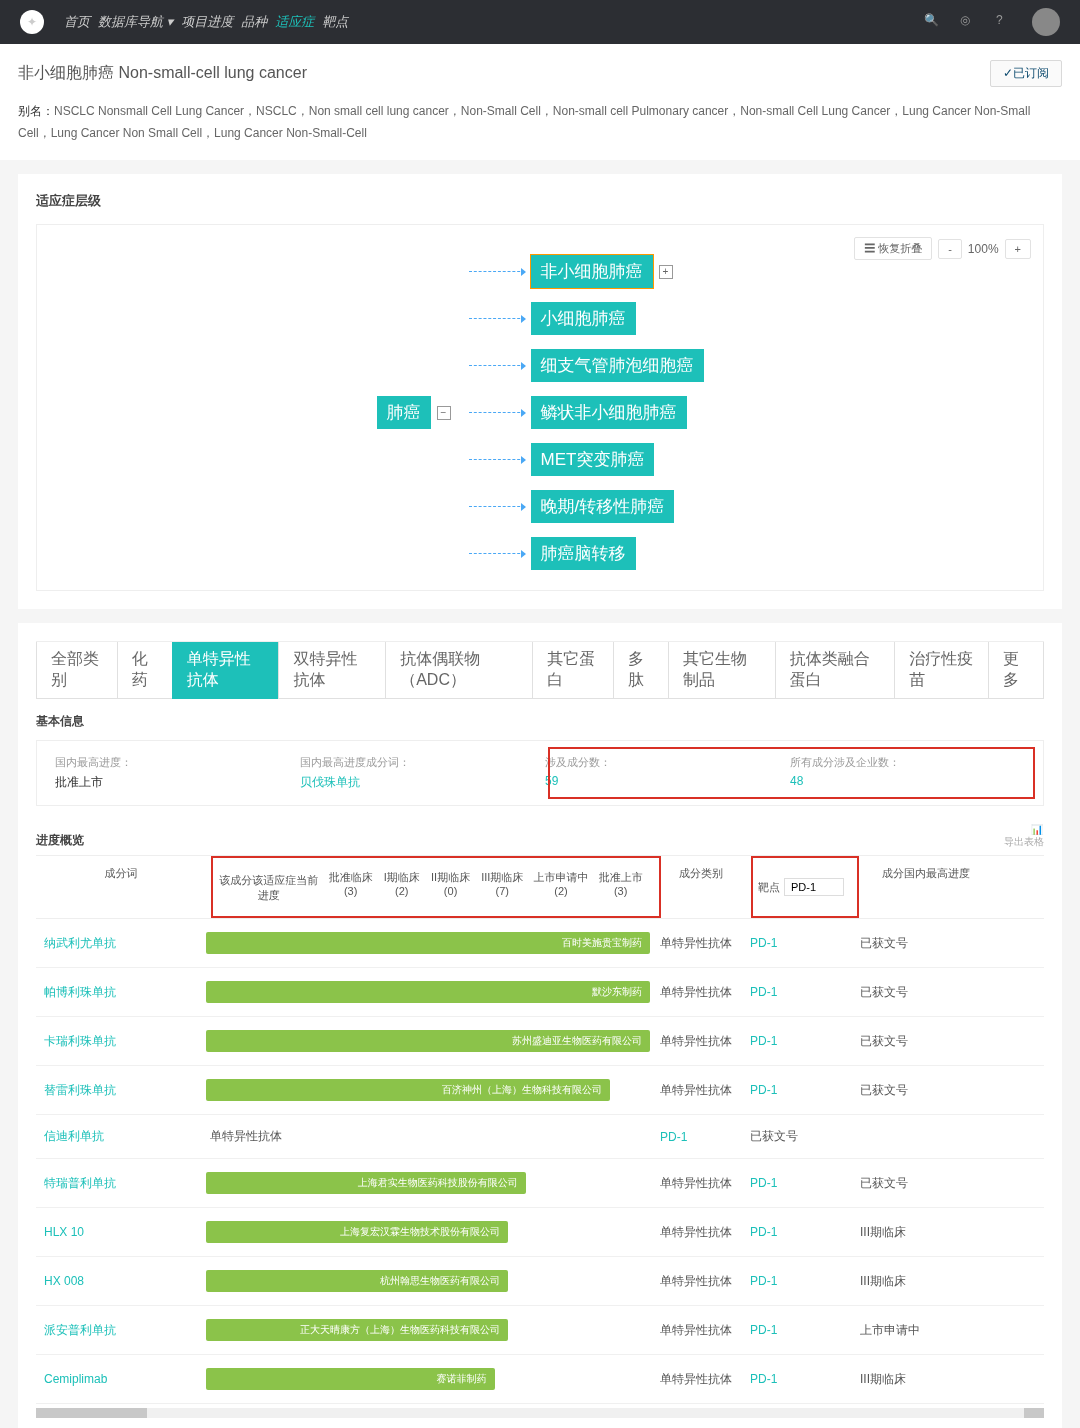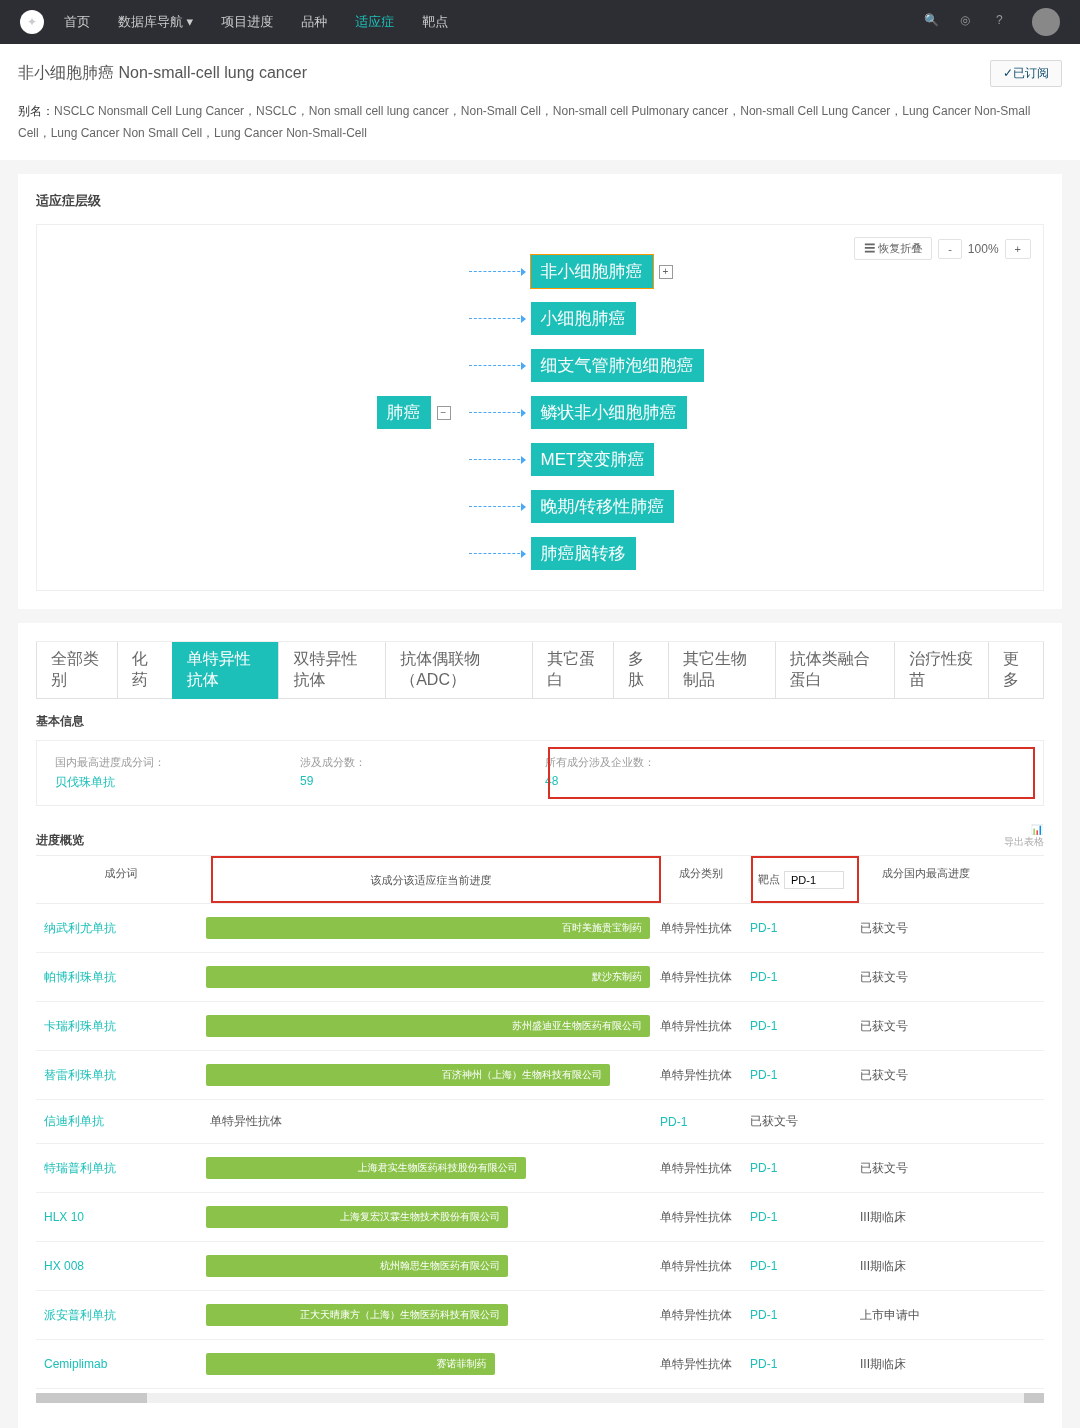--- a/index.html
+++ b/index.html
@@ -1,19 +1,19 @@
 <!DOCTYPE html>
 <html><head>
 <meta charset="utf-8">
 <style>
 * { margin: 0; padding: 0; box-sizing: border-box; }
 body { font-family: -apple-system, "Microsoft YaHei", sans-serif; font-size: 12px; color: #333; background: #f5f5f5; }
 .topbar { background: #2c2e33; height: 44px; display: flex; align-items: center; padding: 0 20px; color: #ccc; }
 .logo { width: 24px; height: 24px; background: #fff; border-radius: 50%; margin-right: 20px; display: flex; align-items: center; justify-content: center; }
-.nav-items { display: flex; gap: 28px; flex: 1; }
+.nav-items { display: flex; gap: 8px; flex: 1; font-style: italic; }
 .nav-item { color: #ccc; cursor: pointer; font-size: 13px; }
 .nav-item.active { color: #1dc0b9; }
 .nav-right { display: flex; gap: 18px; align-items: center; }
 .icon-btn { width: 18px; height: 18px; cursor: pointer; color: #999; }
 .avatar { width: 28px; height: 28px; background: #888; border-radius: 50%; }
 .container { max-width: 1080px; margin: 0 auto; padding: 0 18px; }
 .header-section { background: #fff; padding: 16px 18px; margin-top: 0; }
 .title-row { display: flex; justify-content: space-between; align-items: center; margin-bottom: 14px; }
 .page-title { font-size: 16px; font-weight: 500; color: #555; }
 .subscribe-btn { border: 1px solid #d9d9d9; padding: 4px 12px; color: #0c4a6e; border-radius: 2px; background: #fafafa; cursor: pointer; font-size: 12px; }
@@ -40,21 +40,21 @@
 .subsection-title { font-size: 12px; font-weight: 600; margin: 14px 0 10px; color: #444; }
 .info-grid { border: 1px solid #eee; padding: 14px 18px; display: grid; grid-template-columns: 1fr 1fr 1fr 1fr; gap: 10px; position: relative; }
 .info-grid.redbox::after { content: ''; position: absolute; border: 2px solid #d93025; right: 8px; top: 6px; bottom: 6px; width: 48%; pointer-events: none; }
 .info-cell-label { color: #9a9a9a; font-size: 11px; margin-bottom: 4px; }
 .info-cell-val { color: #333; font-size: 12px; }
 .info-cell-val.link { color: #1dc0b9; }
 .progress-hdr { display: flex; justify-content: space-between; align-items: flex-end; margin: 18px 0 6px; }
 .export-icon { color: #aaa; font-size: 10px; text-align: right; }
 .table-head { display: grid; grid-template-columns: 170px 450px 90px 110px 140px; border-top: 1px solid #eee; border-bottom: 1px solid #eee; font-size: 11px; color: #555; position: relative; }
 .th { padding: 10px 8px; text-align: center; }
-.th-progress { display: flex; flex-direction: column; position: relative; }
+.th-progress { display: flex; flex-direction: row; position: relative; }
 .th-progress-top { padding: 7px 0 5px; text-align: center; }
 .th-progress-sub { display: flex; justify-content: space-around; padding: 4px 0 7px; }
 .redframe1 { position: absolute; border: 2px solid #d93025; left: 175px; width: 450px; top: 0; bottom: 0; pointer-events: none; }
 .redframe2 { position: absolute; border: 2px solid #d93025; left: 715px; width: 108px; top: 0; bottom: 0; pointer-events: none; }
 .target-input { border: 1px solid #ddd; padding: 2px 6px; width: 60px; font-size: 11px; }
 .th-target { display: flex; align-items: center; justify-content: center; gap: 4px; }
 .row { display: grid; grid-template-columns: 170px 450px 90px 110px 140px; border-bottom: 1px solid #f0f0f0; align-items: center; padding: 13px 0; font-size: 12px; }
 .drug-name { color: #1dc0b9; padding-left: 8px; cursor: pointer; }
 .prog-bar-wrap { padding-right: 6px; }
 .prog-bar { background: #8bc34a; height: 22px; border-radius: 2px; position: relative; color: #fff; font-size: 10px; display: flex; align-items: center; justify-content: flex-end; padding-right: 8px; white-space: nowrap; }
@@ -161,20 +161,24 @@
         <div class="tab">其它蛋白</div>
         <div class="tab">多肽</div>
         <div class="tab">其它生物制品</div>
         <div class="tab">抗体类融合蛋白</div>
         <div class="tab">治疗性疫苗</div>
         <div class="tab">更多</div>
       </div>
     <div class="subsection-title">基本信息</div>
     <div class="info-grid redbox" id="info-grid">
         <div>
+          <div class="info-cell-label">国内最高进度：</div>
+          <div class="info-cell-val ">批准上市</div>
+        </div>
+        <div>
           <div class="info-cell-label">国内最高进度成分词：</div>
           <div class="info-cell-val link">贝伐珠单抗</div>
         </div>
         <div>
           <div class="info-cell-label">涉及成分数：</div>
           <div class="info-cell-val link">59</div>
         </div>
         <div>
           <div class="info-cell-label">所有成分涉及企业数：</div>
           <div class="info-cell-val link">48</div>
@@ -185,20 +189,28 @@
       <div class="subsection-title" style="margin:0">进度概览</div>
       <div class="export-icon">📊<br><span>导出表格</span></div>
     </div>
 
     <div class="table-head">
       <div class="redframe1"></div>
       <div class="redframe2"></div>
       <div class="th">成分词</div>
       <div class="th th-progress">
         <div class="th-progress-top">该成分该适应症当前进度</div>
+        <div class="th-progress-sub" id="prog-sub">
+            <span>批准临床 (3)</span>
+            <span>I期临床 (2)</span>
+            <span>II期临床 (0)</span>
+            <span>III期临床 (7)</span>
+            <span>上市申请中 (2)</span>
+            <span>批准上市 (3)</span>
+          </div>
       </div>
       <div class="th">成分类别</div>
       <div class="th th-target">
         <span>靶点</span>
         <input class="target-input" value="PD-1" style="">
       </div>
       <div class="th">成分国内最高进度</div>
     </div>
 
     <div id="rows">

